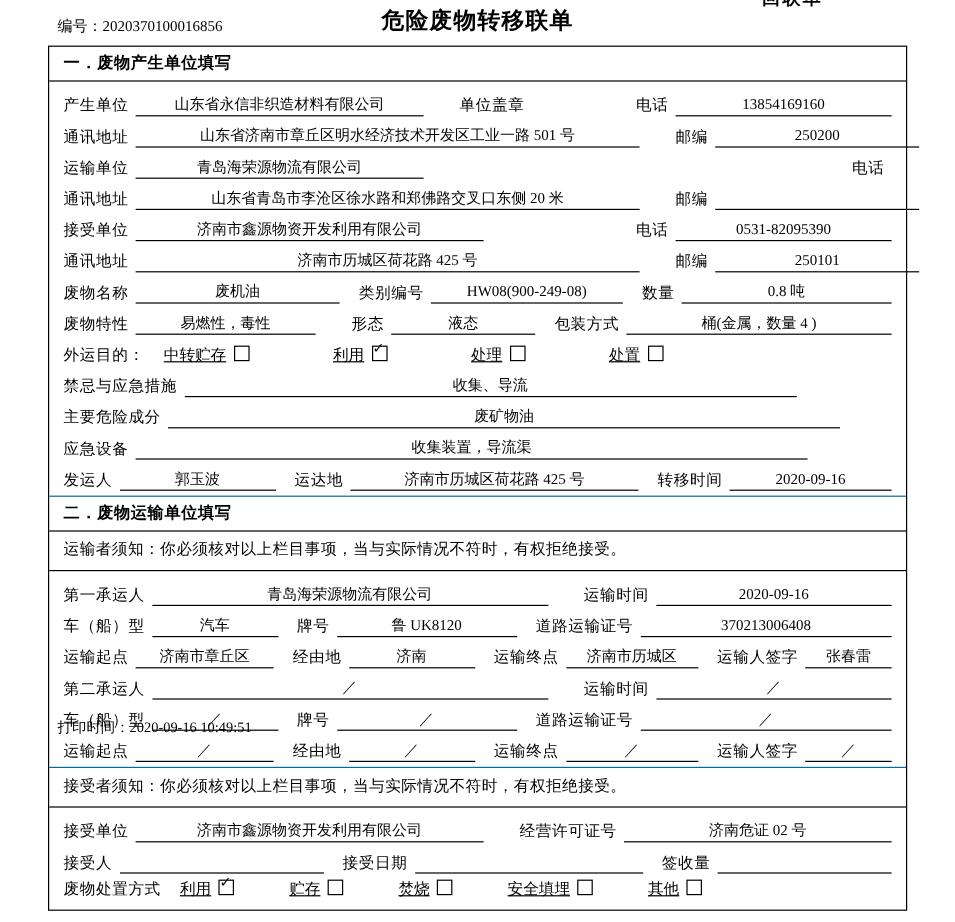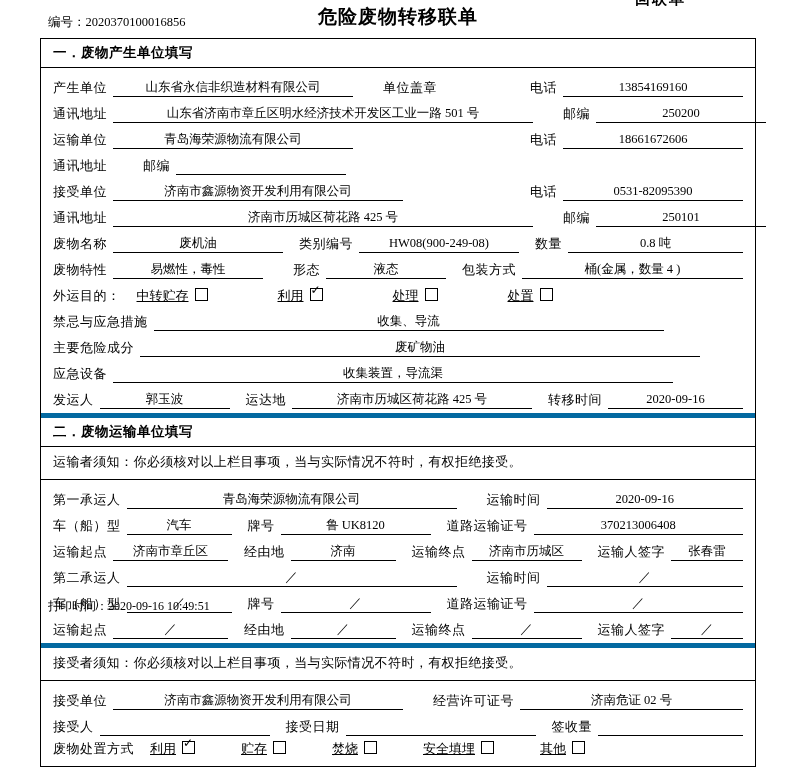--- a/index.html
+++ b/index.html
@@ -71,21 +71,21 @@
     padding: 5px 10px 5px 12px;
     font-weight: bold;
     font-size: 13.5px;
     font-family: "Liberation Sans", "DejaVu Sans", sans-serif;
     letter-spacing: 0.5px;
   }
   .sec-body {
     padding: 3px 0 4px 0;
   }
   .sec-body.bordered-bottom {
-    border-bottom: 5px solid #0369a1;
+    border-bottom: 1px solid #0369a1;
   }
   .row {
     display: flex;
     align-items: flex-end;
     padding: 0 12px;
     height: 26px;
     box-sizing: border-box;
   }
   .lbl {
     white-space: nowrap;
@@ -187,26 +187,26 @@
         <span class="val" style="width:170px">250200</span>
       </div>
 
       <div class="row">
         <span class="lbl">运输单位</span>
         <span class="gap-s"></span>
         <span class="val" style="width:240px">青岛海荣源物流有限公司</span>
         <span class="spacer"></span>
         <span class="lbl">电话</span>
         <span class="gap-s"></span>
-        <span class="val" style="width:180px">18661672606</span>
       </div>
 
       <div class="row">
         <span class="lbl">通讯地址</span>
         <span class="gap-s"></span>
+        <span class="val" style="width:420px">山东省青岛市李沧区徐水路和郑佛路交叉口东侧 20 米</span>
         <span class="gap-l"></span>
         <span class="lbl">邮编</span>
         <span class="gap-s"></span>
         <span class="val" style="width:170px"></span>
       </div>
 
       <div class="row">
         <span class="lbl">接受单位</span>
         <span class="gap-s"></span>
         <span class="val" style="width:290px">济南市鑫源物资开发利用有限公司</span>

